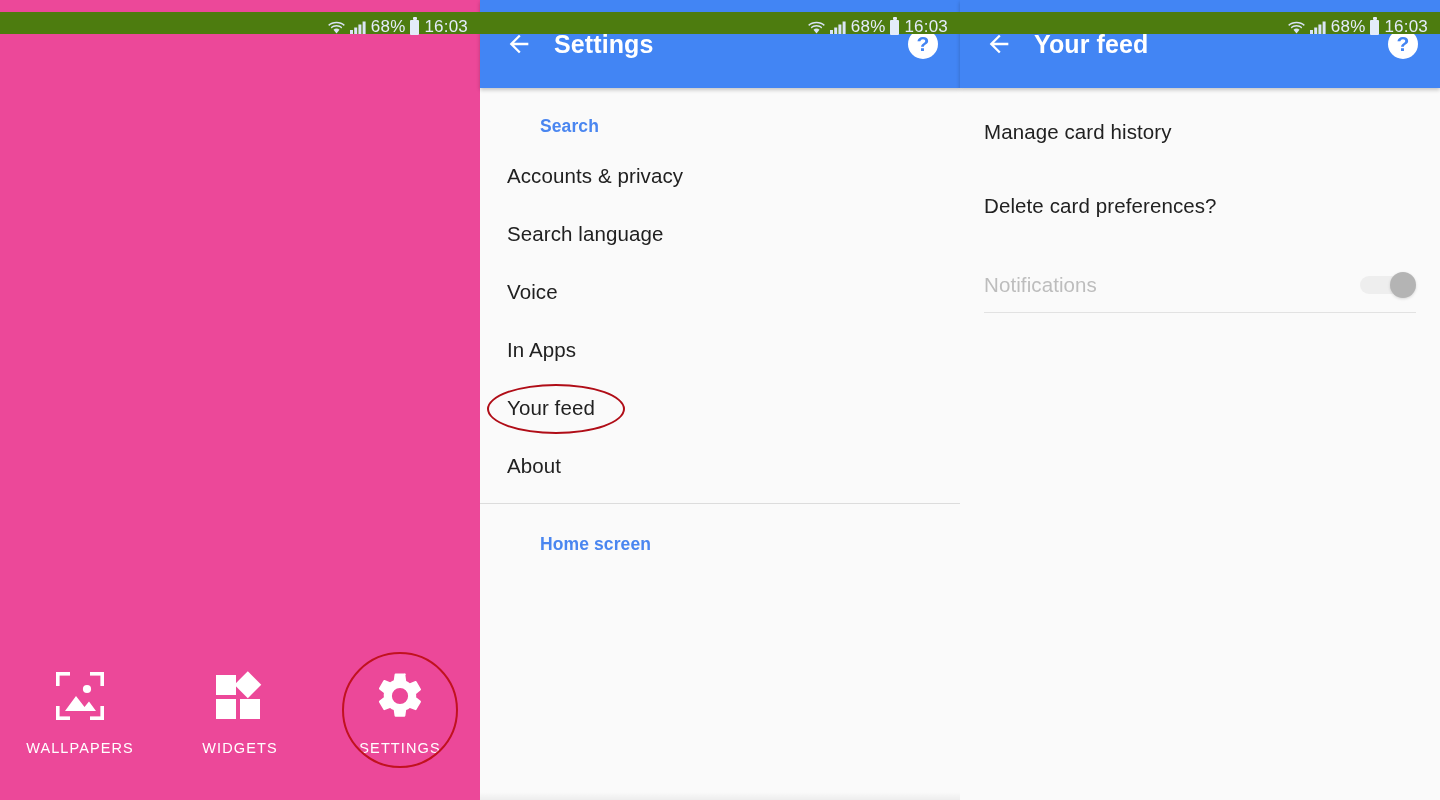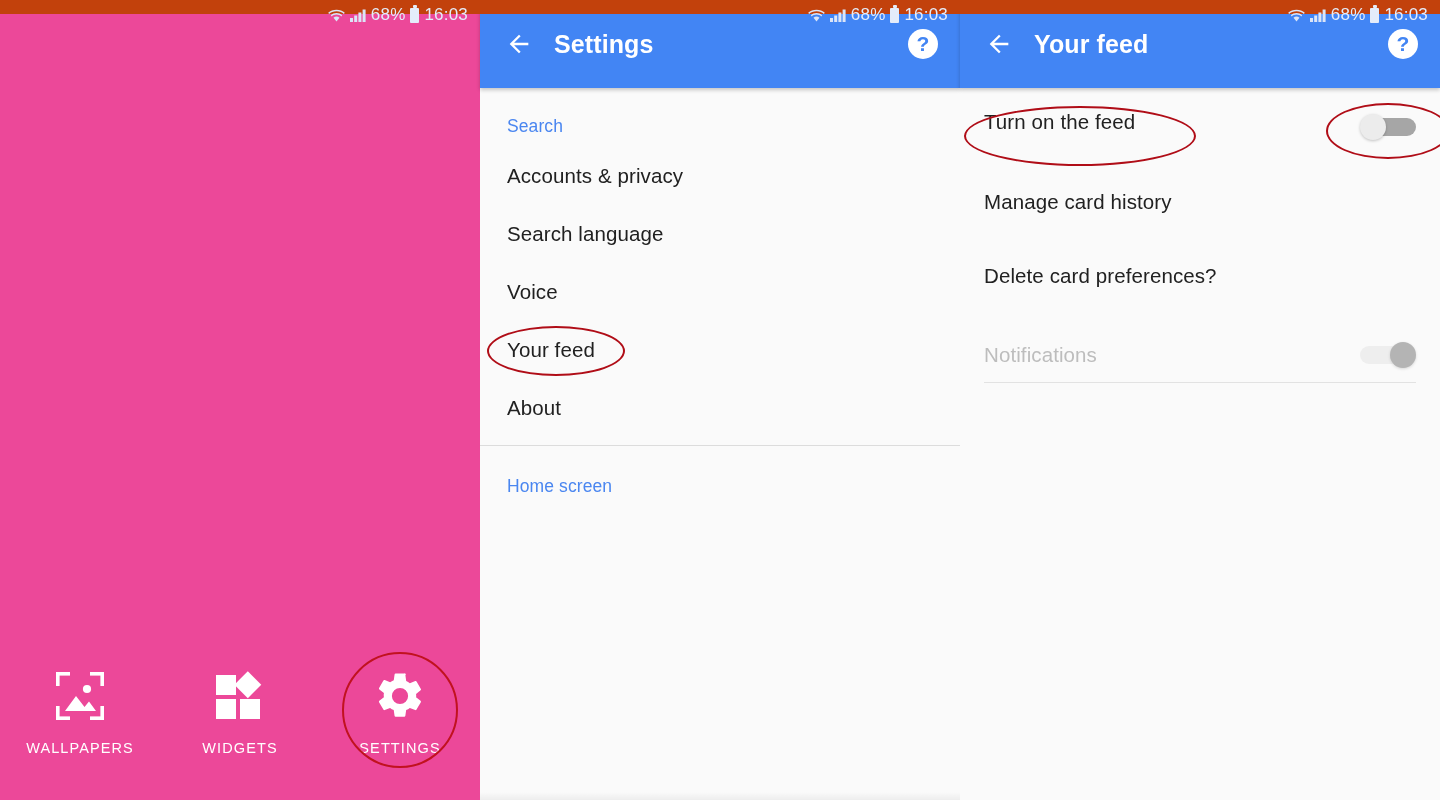--- a/index.html
+++ b/index.html
@@ -6,22 +6,22 @@
   html,body { width:1440px; height:800px; overflow:hidden; }
   body {
     font-family:"Liberation Sans", sans-serif;
     background:#fafafa;
     -webkit-font-smoothing:antialiased;
   }
   .screen { position:relative; width:1440px; height:800px; display:flex; }
 
   
   .statusbar {
-    position:absolute; top:0; left:0; width:1440px; height:14px;
-    background:#c2410c; z-index:40;
+    position:absolute; top:12px; left:0; width:1440px; height:22px;
+    background:#4d7c0f; z-index:40;
   }
   .status-seg {
     position:absolute; top:0; height:30px; width:480px;
     display:flex; align-items:center; justify-content:flex-end;
     padding-right:12px; gap:5px;
     color:#dce6f7; font-size:17px; letter-spacing:.2px;
   }
   .status-seg.s1 { left:0; }
   .status-seg.s2 { left:480px; }
   .status-seg.s3 { left:960px; }
@@ -78,22 +78,22 @@
   .appbar .help {
     width:30px; height:30px; border-radius:50%; background:#fff;
     display:flex; align-items:center; justify-content:center; flex:none;
     color:#4285f4; font-size:21px; font-weight:700; line-height:1;
     padding-bottom:1px;
   }
 
   
   .list { padding-top:16px; }
   .section-head {
-    color:#4a86f0; font-size:17.5px; font-weight:400;
-    padding:12px 27px 10px 27px; letter-spacing:.1px;
+    color:#4a86f0; font-size:17.5px; font-weight:700;
+    padding:12px 27px 10px 44px; letter-spacing:.1px;margin-left:16px;
   }
   .list-row {
     position:relative;
     padding:17px 27px; font-size:20.5px; color:#212121; letter-spacing:.1px;
   }
   .divider { height:1px; background:#dcdcdc; margin:8px 0 0 0; }
   .spacer-18 { height:18px; }
 
   .circle-yourfeed { width:138px; height:50px; left:7px; top:5px; }
 
@@ -272,20 +272,23 @@
       <div class="list-row">
         <span>Accounts &amp; privacy</span>
       </div>
       <div class="list-row">
         <span>Search language</span>
       </div>
       <div class="list-row">
         <span>Voice</span>
       </div>
       <div class="list-row">
+        <span>In Apps</span>
+      </div>
+      <div class="list-row">
         <span>Your feed</span>
         <span class="annot-ellipse circle-yourfeed"></span>
       </div>
       <div class="list-row">
         <span>About</span>
       </div>
 
       <div class="divider"></div>
       <div class="spacer-18"></div>
 
@@ -302,31 +305,20 @@
         <svg width="28" height="28" viewBox="0 0 24 24">
             <path fill="#fff" d="M20 11H7.8l5.6-5.6L12 4l-8 8 8 8 1.4-1.4L7.8 13H20z"></path>
           </svg>
       </span>
       <span class="title">Your feed</span>
       <span class="help">?</span>
     </div>
 
     <div class="feed">
 
-      <div class="feed-row" style="padding-top:22px;">
-        <div class="texts" style="position:relative;">
-          <div class="feed-title">Turn on the feed</div>
-          <span class="annot-ellipse circle-turnon"></span>
-        </div>
-        <div class="toggle off" style="position:relative;">
-          <span class="track"></span>
-          <span class="knob"></span>
-          <span class="annot-ellipse circle-toggle"></span>
-        </div>
-      </div>
 
       <div class="feed-row" style="padding-top:32px;padding-bottom:6px;">
         <div class="texts">
           <div class="feed-title">Manage card history</div>
         </div>
       </div>
 
       <div class="feed-row" style="padding-top:44px;padding-bottom:10px;">
         <div class="texts">
           <div class="feed-title">Delete card preferences?</div>

